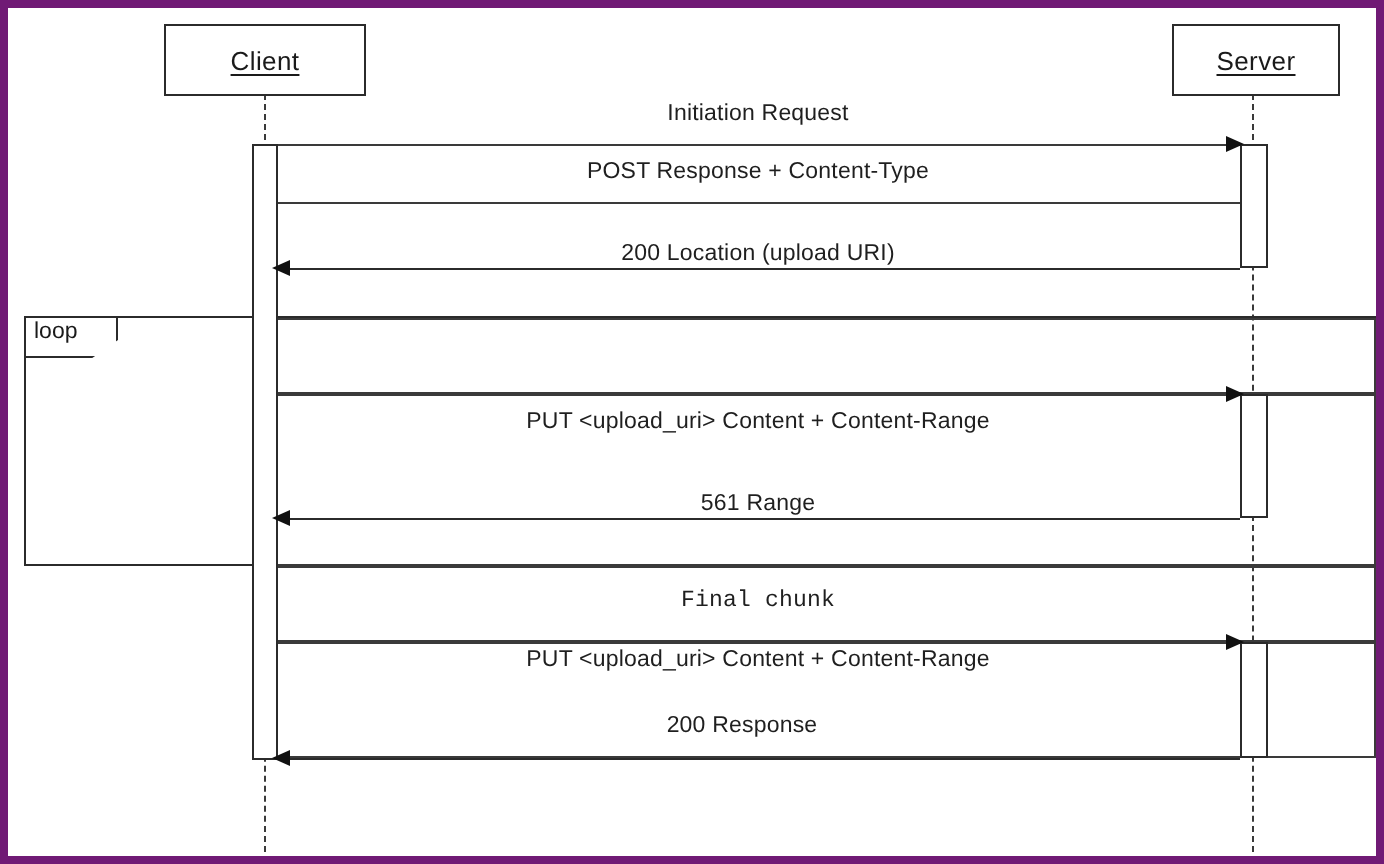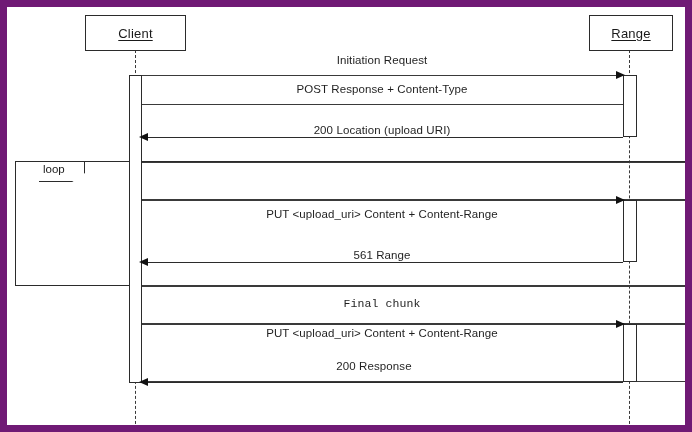--- a/index.html
+++ b/index.html
@@ -6,21 +6,21 @@
   html, body {
     margin: 0;
     padding: 0;
     background: #ffffff;
   }
   #canvas {
     position: relative;
     width: 692px;
     height: 432px;
     background: #ffffff;
-    border: 7px solid #701a75;
+    border: 4px solid #701a75;
     box-sizing: border-box;
     overflow: hidden;
     font-family: "Liberation Sans", sans-serif;
   }
   
   .participant {
     position: absolute;
     box-sizing: border-box;
     border: 1.6px solid #2b2b2b;
     background: #ffffff;
@@ -106,21 +106,20 @@
   }
   .fragment-tab {
     position: absolute;
     box-sizing: border-box;
     background: #ffffff;
     border: 1.4px solid #2b2b2b;
     border-top: none;
     border-left: none;
     clip-path: polygon(0 0, 100% 0, 100% 55%, 72% 100%, 0 100%);
     z-index: 9;
-    margin-left: 23px;
   }
   .fragment-tab .tlabel {
     position: absolute;
     left: 4px;
     top: 1px;
     font-size: 11.5px;
     color: #1a1a1a;
   }
 </style>
 </head>
@@ -128,21 +127,21 @@
 
 <div id="canvas">
 
   <div class="lifeline" style="left:128px; top:43px; height:389px;"></div>
   <div class="lifeline" style="left:622px; top:43px; height:389px;"></div>
 
   <div class="participant" style="left:78px; top:8px; width:101px; height:36px;">
     <span class="plabel">Client</span>
   </div>
   <div class="participant" style="left:582px; top:8px; width:84px; height:36px;">
-    <span class="plabel">Range</span>
+    <span class="plabel">Server</span>
   </div>
 
   <div class="fragment" style="left:8px; top:154px; width:676px; height:125px;"></div>
   <div class="fragment-tab" style="left:9px; top:155px; width:46px; height:20px;">
     <span class="tlabel">loop</span>
   </div>
 
   <div class="activation" style="left:122px; top:68px; width:13px; height:308px;"></div>
 
   <div class="msg-label" style="left:128px; top:47px; width:494px;">Initiation Request</div>

